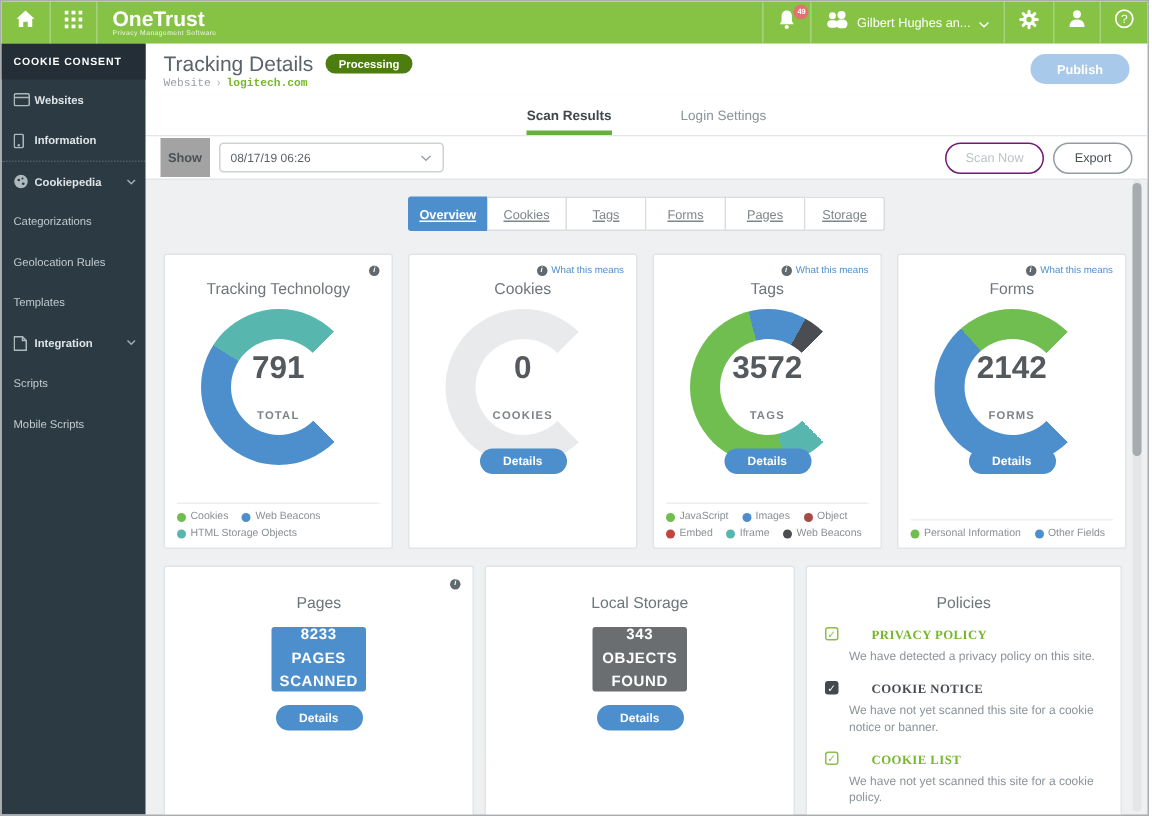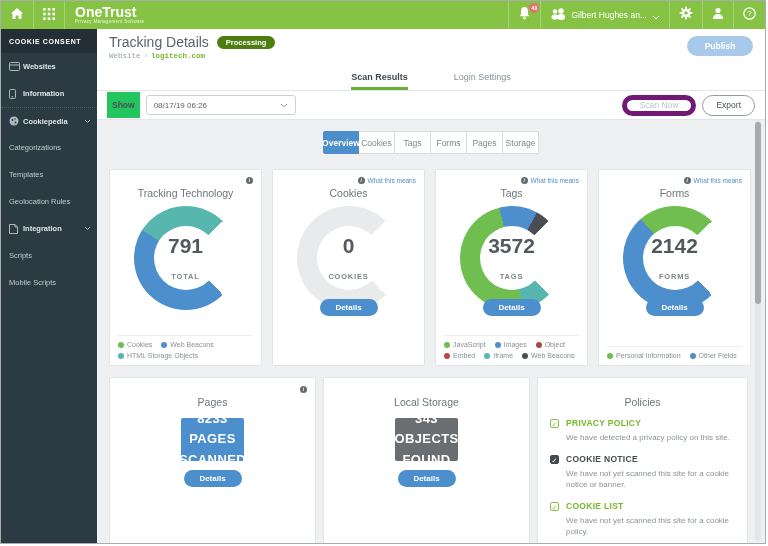--- a/index.html
+++ b/index.html
@@ -37,31 +37,31 @@
   .breadcrumb{font-size:7.5px;color:#98a0a4;margin-top:2px;font-family:Liberation Mono, monospace;}
   .crumb-sep{margin:0 3px;color:#b4babd;}
   .crumb-current{color:#76b82a;font-weight:bold;}
   .publish-btn{position:absolute;right:12px;top:7px;width:66px;height:20px;border-radius:10px;background:#a9c9ea;color:#fff;font-weight:bold;font-size:8.5px;border:none;font-family:inherit;}
 
   .tabs-row{height:28px;background:#fff;display:flex;justify-content:center;gap:46px;align-items:flex-end;border-bottom:1px solid #e3e6e8;}
   .tab{font-size:9px;color:#8a9296;padding-bottom:8px;cursor:pointer;}
   .tab.active{color:#40484d;font-weight:bold;border-bottom:3px solid #66b03c;padding-bottom:5px;}
 
   .toolbar{height:29px;background:#fff;border-bottom:1px solid #e3e6e8;display:flex;align-items:center;padding:0 10px;gap:6px;}
-  .show-label{font-size:8.5px;font-weight:bold;color:#4a5256;background:#22c55e;padding:8px 5px;}
+  .show-label{font-size:8.5px;font-weight:bold;color:#4a5256;background:#a3a3a3;padding:8px 5px;}
   .select{width:150px;height:20px;border:1px solid #ccd1d4;border-radius:3px;display:flex;align-items:center;padding:0 7px;font-size:8px;color:#5a6266;background:#fff;cursor:pointer;}
   .select .caret{margin-left:auto;display:inline-flex;}
   .toolbar-spacer{flex:1;}
   .pill-btn{height:21px;border-radius:11px;padding:0 13px;font-size:8.5px;background:#fff;display:flex;align-items:center;font-family:inherit;cursor:pointer;}
-  .scan-now{border:5px solid #701a75;color:#bcc3c6;}
+  .scan-now{border:1px solid #701a75;color:#bcc3c6;}
   .export{border:1px solid #939b9f;color:#4a5256;}
 
   .content{height:calc(100% - 91px);padding-top:11px;overflow:hidden;}
   .seg-control{display:flex;justify-content:center;}
-  .seg{width:36px;height:23px;background:#fff;border:1px solid #d9dde0;border-left:none;display:flex;align-items:center;justify-content:center;font-size:8.5px;color:#7d868a;cursor:pointer;}
+  .seg{width:53px;height:23px;background:#fff;border:1px solid #d9dde0;border-left:none;display:flex;align-items:center;justify-content:center;font-size:8.5px;color:#7d868a;cursor:pointer;text-decoration:underline;}
   .seg:first-child{border-left:1px solid #d9dde0;border-radius:2px 0 0 2px;}
   .seg:last-child{border-radius:0 2px 2px 0;}
   .seg.active{background:#4d8fcc;border-color:#4d8fcc;color:#fff;font-weight:bold;}
 
   .cards-row1{display:flex;gap:10px;margin:15px 12px 0;}
   .cards-row2{display:flex;gap:7px;margin:11px 12px 0;}
   .card{background:#fff;border:1px solid #e2e5e7;border-radius:2px;position:relative;}
   .gauge-card{width:153px;height:197px;padding:5px 8px;}
   .gc-top{height:11px;font-size:6.5px;text-align:right;display:flex;justify-content:flex-end;align-items:center;gap:3px;}
   .info-link{color:#4d8fcc;cursor:pointer;display:inline-flex;align-items:center;gap:3px;}
@@ -74,26 +74,26 @@
   .gauge-center{position:absolute;left:0;top:0;width:104px;height:104px;display:flex;flex-direction:column;align-items:center;justify-content:center;z-index:2;}
   .gauge-value{font-size:21px;font-weight:bold;color:#53595d;line-height:1;}
   .gauge-unit{font-size:7.5px;font-weight:bold;color:#7d8488;letter-spacing:.8px;margin-top:16px;}
   .details-btn{width:58px;height:17px;border-radius:9px;background:#4d8fcc;color:#fff;font-size:8px;font-weight:bold;border:none;font-family:inherit;cursor:pointer;}
   .gauge-wrap .details-btn{position:absolute;left:50%;transform:translateX(-50%);bottom:-2px;z-index:3;}
   .legend{position:absolute;left:8px;right:8px;bottom:6px;border-top:1px solid #eceeef;padding-top:5px;display:flex;flex-wrap:wrap;column-gap:9px;row-gap:4px;font-size:7px;color:#8a9094;}
   .legend-item{display:flex;align-items:center;gap:3px;}
   .dot{width:6px;height:6px;border-radius:50%;flex:none;}
 
   .sq-card{width:207px;height:167px;padding:6px 8px;}
-  .sq{width:63px;height:43px;margin:10px auto 0;display:flex;flex-direction:column;align-items:center;justify-content:center;color:#fff;font-size:13px;font-weight:bold;letter-spacing:.4px;line-height:1.55;border-radius:2px;text-align:center;}
+  .sq{width:63px;height:43px;margin:10px auto 0;display:flex;flex-direction:column;align-items:center;justify-content:center;color:#fff;font-size:10px;font-weight:bold;letter-spacing:.4px;line-height:1.55;border-radius:2px;text-align:center;}
   .sq-details{display:block;margin:9px auto 0;}
 
   .policies-card{width:211px;height:222px;padding:6px 12px;}
   .policy-item{margin-top:10px;}
-  .policy-head{display:flex;align-items:flex-end;gap:7px;}
+  .policy-head{display:flex;align-items:flex-start;gap:22px;font-family:Liberation Serif, serif;}
   .checkbox{width:9px;height:9px;border-radius:2px;font-size:7px;line-height:9px;text-align:center;flex:none;cursor:pointer;}
   .checkbox.green{border:1px solid #8abf4a;color:#8abf4a;background:#fff;}
   .checkbox.dark{background:#43494d;color:#fff;border:1px solid #43494d;}
   .policy-label{font-size:8.5px;font-weight:bold;letter-spacing:.3px;}
   .policy-item.green .policy-label{color:#76b82a;}
   .policy-item.dark .policy-label{color:#464c50;}
   .policy-desc{font-size:8px;color:#8b9398;margin:4px 0 0 16px;line-height:1.45;max-width:172px;}
 
   .scrollbar{position:absolute;right:4px;top:119px;bottom:2px;width:6px;background:#e4e6e7;border-radius:3px;z-index:40;}
   .scroll-thumb{position:absolute;top:2px;left:0;width:6px;height:182px;background:#a6abae;border-radius:3px;}
@@ -209,24 +209,24 @@
           <span class="sb-chev">
             <svg width="7" height="5">
               <polyline points="1,1 3.5,3.5 6,1" fill="none" stroke="#9fb0b5"></polyline>
             </svg>
           </span>
         </div>
         <div class="sb-item child">
           <span class="sb-label">Categorizations</span>
         </div>
         <div class="sb-item child">
+          <span class="sb-label">Geolocation Rules</span>
+        </div>
+        <div class="sb-item child">
           <span class="sb-label">Templates</span>
-        </div>
-        <div class="sb-item child">
-          <span class="sb-label">Geolocation Rules</span>
         </div>
         <div class="sb-item">
           <span class="sb-icon">
             <svg width="9" height="10">
               <path d="M0.5 0.5 H6 L8.5 3 V9.5 H0.5 Z" fill="none" stroke="#aeb9bd"></path>
               <path d="M6 0.5 V3 H8.5" fill="none" stroke="#aeb9bd"></path>
             </svg>
           </span>
           <span class="sb-label">Integration</span>
           <span class="sb-chev">

